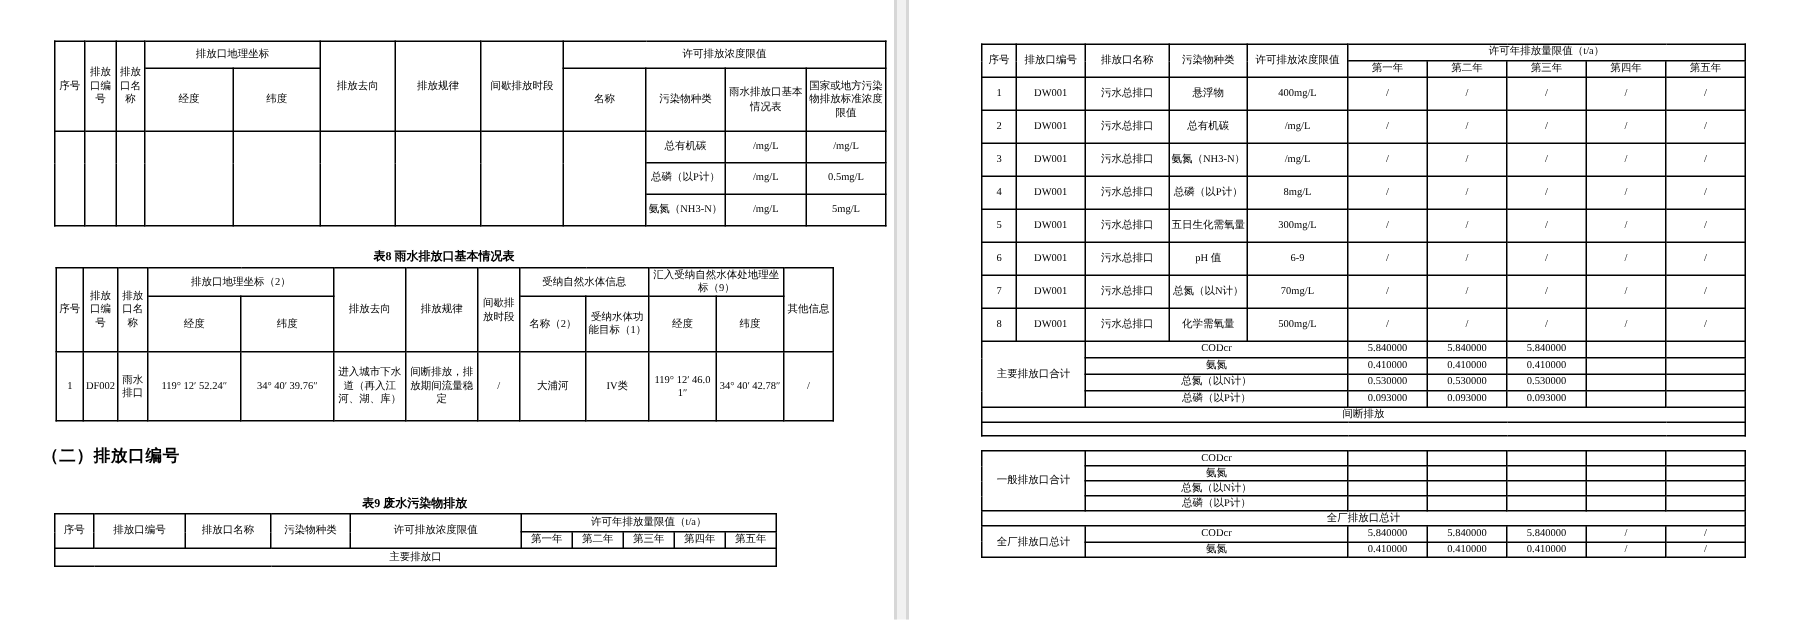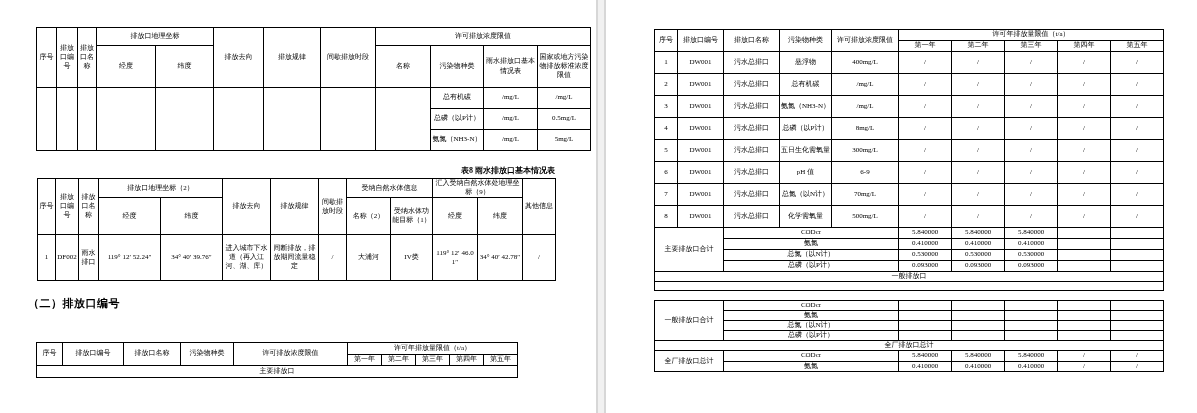--- a/index.html
+++ b/index.html
@@ -21,21 +21,21 @@
     border:1.5px solid #000; background:#fff;
   }
   table.doc td {
     border:1px solid #000; text-align:center; vertical-align:middle;
     padding:0 1px; font-size:7px; line-height:1.3; overflow:hidden;
     word-break:break-all;
   }
   .rh9  { height:9px; }  .rh11 { height:11px; } .rh12 { height:12px; }
   .rh18 { height:18px; } .rh21 { height:21px; } .rh22 { height:22px; }
   .rh37 { height:37px; } .rh42 { height:42px; } .rh46 { height:46px; }
-  .tbl-title { position:absolute; text-align:right; font-weight:bold; font-size:8px; }
+  .tbl-title { position:absolute; text-align:center; font-weight:bold; font-size:8px; }
   #sec-heading { position:absolute; left:28px; top:296px; font-size:11px; font-weight:bold; letter-spacing:0.5px; }
 </style>
 </head>
 <body>
 
 <div class="page" id="page-left">
 
   <table class="doc" style="left:36px; top:27px; width:554px;">
     <colgroup>
       <col style="width:20px">
@@ -149,20 +149,21 @@
       <td>IV类</td>
       <td>119° 12′ 46.01″</td>
       <td>34° 40′ 42.78″</td>
       <td>/</td>
     </tr>
   </tbody>
     </table>
 
   <div id="sec-heading">（二）排放口编号</div>
 
+  <div class="tbl-title" style="left:36px; top:330px; width:481px;">表9  废水污染物排放</div>
 
   <table class="doc" style="left:36px; top:342px; width:481px;">
     <colgroup>
       <col style="width:26px">
         <col style="width:61px">
         <col style="width:57px">
       <col style="width:53px">
         <col style="width:114px">
         <col style="width:34px">
       <col style="width:34px">
@@ -351,21 +352,21 @@
     </tr>
     <tr class="rh11">
       <td colspan="3">总磷（以P计）</td>
       <td>0.093000</td>
       <td>0.093000</td>
       <td>0.093000</td>
       <td></td>
       <td></td>
     </tr>
     <tr class="rh9">
-      <td colspan="10">一般排放口</td>
+      <td colspan="10">间断排放</td>
     </tr>
     <tr class="rh9">
       <td colspan="10"></td>
     </tr>
   </tbody>
     </table>
 
   <table class="doc" style="left:48px; top:300px; width:509px;">
     <colgroup>
       <col style="width:23px">

